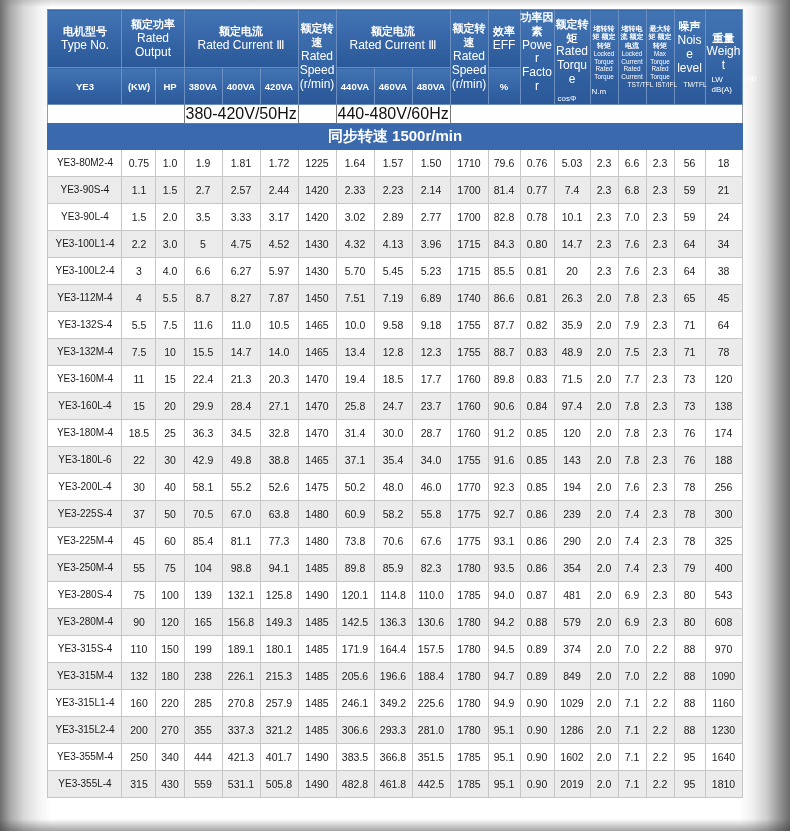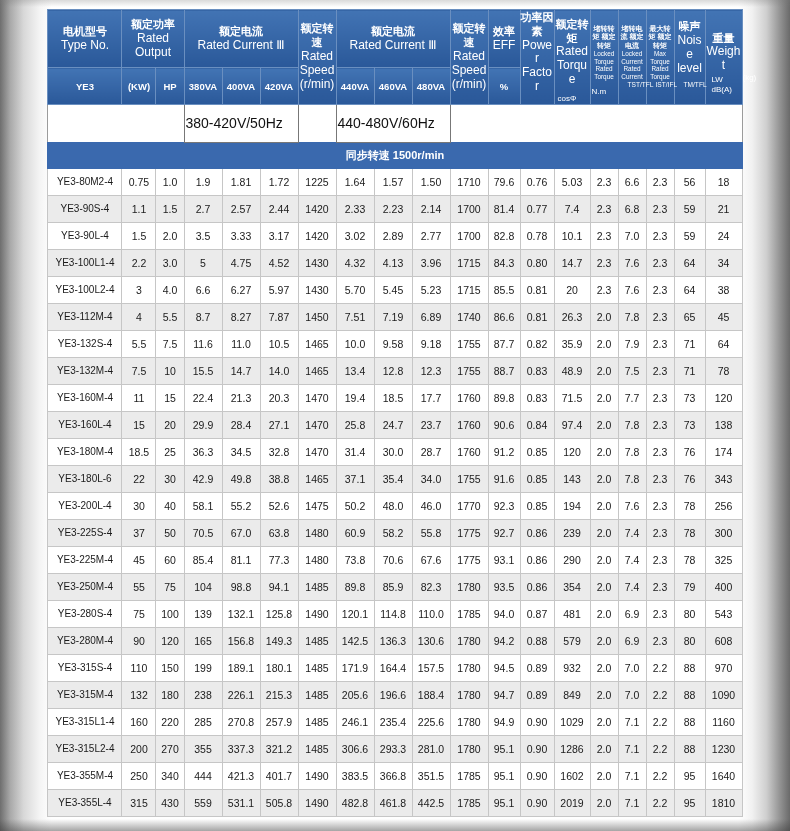--- a/index.html
+++ b/index.html
@@ -41,27 +41,27 @@
   thead tr.sub th  { height: 30px; font-size: 9.5px; }
   .zh  { display: block; font-size: 11px; font-weight: bold; word-break: break-all; line-height: 1.25; }
   .en  { display: block; font-size: 12px;  font-weight: normal; line-height: 1.15; word-break: break-word; }
   .sym { display: block; font-size: 8px;  font-weight: normal; line-height: 1.15; padding-left: 37px; }
   th.tiny .zh  { font-size: 7px; line-height: 1.2; }
   th.tiny .en  { font-size: 6.4px; line-height: 1.2; }
   th.tiny .sym { font-size: 6.6px; line-height: 1.25; }
   th.series { font-size: 11px; }
 
   
-  tr.freq td { height: 38px; background: #ffffff; text-align: left;
-               font-size: 14px; color: #111111; border: none; }
+  tr.freq td { height: 18px; background: #ffffff; text-align: center;
+               font-size: 16px; color: #111111; border: none; }
   tr.freq td.box { border: 1px solid #777777; }
 
   
   tr.band td { height: 26px; background: #3a69ae; color: #ffffff;
-               text-align: center; font-size: 11px; font-weight: bold;
+               text-align: center; font-size: 15px; font-weight: bold;
                border: 1px solid #3a69ae; }
 
   
   tbody td { height: 27px; text-align: center; vertical-align: middle;
              font-size: 10.5px; color: #1a1a1a; background: #ffffff;
              border: 1px solid #c6c6c6; padding: 0 1px;
              white-space: nowrap; overflow: hidden; }
   tbody tr.even td { background: #ebebeb; }
   tbody td.model { font-size: 10px; }
 </style>
@@ -430,21 +430,21 @@
           <td>35.4</td>
           <td>34.0</td>
           <td>1755</td>
           <td>91.6</td>
           <td>0.85</td>
           <td>143</td>
           <td>2.0</td>
           <td>7.8</td>
           <td>2.3</td>
           <td>76</td>
-          <td>343</td>
+          <td>188</td>
         </tr>
         <tr>
           <td class="model">YE3-200L-4</td>
           <td>30</td>
           <td>40</td>
           <td>58.1</td>
           <td>55.2</td>
           <td>52.6</td>
           <td>1475</td>
           <td>50.2</td>
@@ -572,21 +572,21 @@
           <td>199</td>
           <td>189.1</td>
           <td>180.1</td>
           <td>1485</td>
           <td>171.9</td>
           <td>164.4</td>
           <td>157.5</td>
           <td>1780</td>
           <td>94.5</td>
           <td>0.89</td>
-          <td>932</td>
+          <td>374</td>
           <td>2.0</td>
           <td>7.0</td>
           <td>2.2</td>
           <td>88</td>
           <td>970</td>
         </tr>
         <tr class="even">
           <td class="model">YE3-315M-4</td>
           <td>132</td>
           <td>180</td>
@@ -609,21 +609,21 @@
         </tr>
         <tr>
           <td class="model">YE3-315L1-4</td>
           <td>160</td>
           <td>220</td>
           <td>285</td>
           <td>270.8</td>
           <td>257.9</td>
           <td>1485</td>
           <td>246.1</td>
-          <td>235.4</td>
+          <td>349.2</td>
           <td>225.6</td>
           <td>1780</td>
           <td>94.9</td>
           <td>0.90</td>
           <td>1029</td>
           <td>2.0</td>
           <td>7.1</td>
           <td>2.2</td>
           <td>88</td>
           <td>1160</td>

